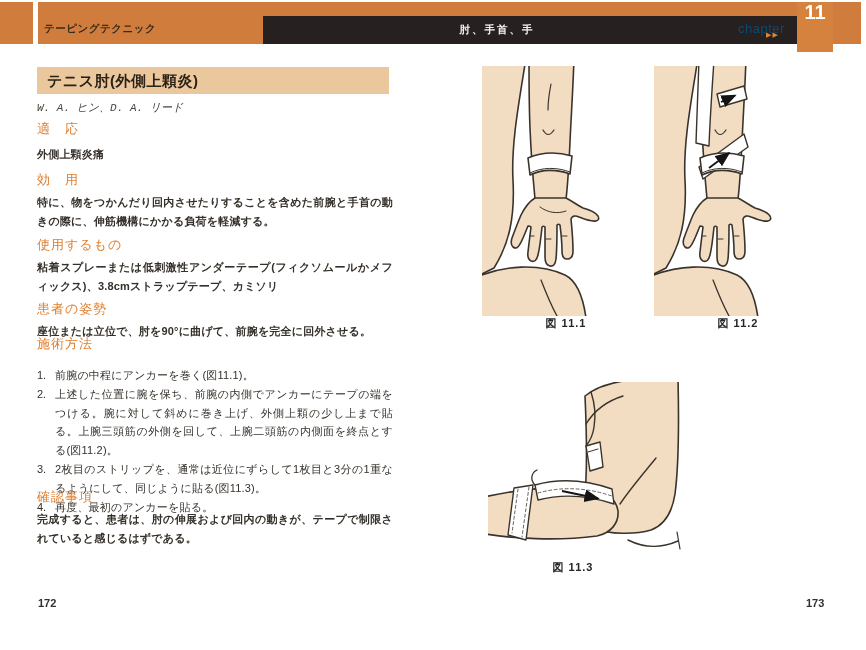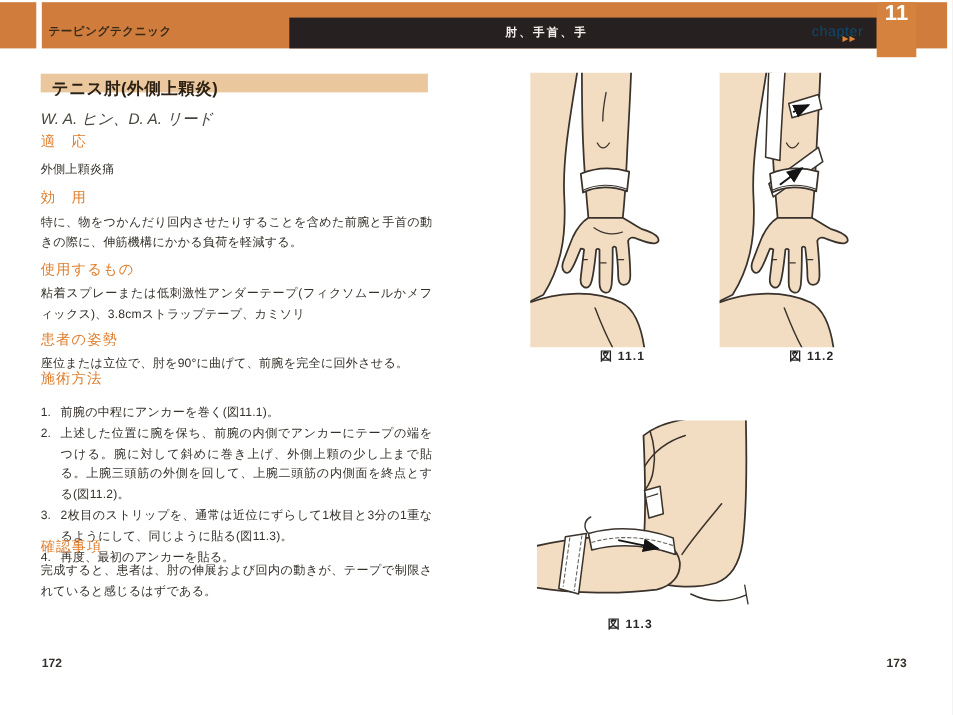--- a/index.html
+++ b/index.html
@@ -25,33 +25,33 @@
     position:absolute; left:738px; top:21px; font-size:13px; color:#0c4a6e; letter-spacing:.5px;
   }
   .chapter-arrows { position:absolute; left:766px; top:31px; font-size:7px; color:#e08434; letter-spacing:1px; }
   .chapter-box {
     position:absolute; left:797px; top:2px; width:36px; height:50px; background:#d4823e;
     display:flex; align-items:flex-start; justify-content:center; padding-bottom:7px;
   }
   .chapter-num { font-size:20px; font-weight:bold; color:#ffffff; line-height:1; }
   
   .title-banner {
-    position:absolute; left:37px; top:67px; width:352px; height:17px; background:#ebc79e;
+    position:absolute; left:37px; top:67px; width:352px; height:27px; background:#ebc79e;
     font-size:15px; font-weight:bold; color:#2b2114; line-height:27px; padding-left:10px;
     letter-spacing:.5px;
   }
   .authors {
-    position:absolute; left:37px; top:100px; font-size:14px; font-style:italic; color:#4a453e;
+    position:absolute; left:37px; top:100px; font-size:11px; font-style:italic; color:#4a453e;font-family:Liberation Mono, monospace;
   }
   .sec-head {
     position:absolute; left:37px; font-size:13px; font-weight:normal; color:#e07e2e; letter-spacing:1px;
   }
   .body-text {
     position:absolute; left:37px; width:356px; font-size:11px; line-height:18.8px; color:#35302a;
-    text-align:justify; letter-spacing:.2px;
+    text-align:justify; letter-spacing:.2px;font-weight:bold;
   }
   .steps { position:absolute; left:37px; top:366px; width:356px; }
   .step  { display:flex; font-size:11px; line-height:18.8px; color:#35302a; }
   .step .num { width:18px; flex:0 0 18px; }
   .step .txt { flex:1; text-align:justify; letter-spacing:.2px; }
   
   .fig { position:absolute; overflow:hidden; }
   .figcap { position:absolute; font-size:11px; font-weight:bold; color:#262626; text-align:center; letter-spacing:1px; }
   .pageno { position:absolute; font-size:11px; font-weight:bold; color:#35302a; }
   svg { display:block; }

